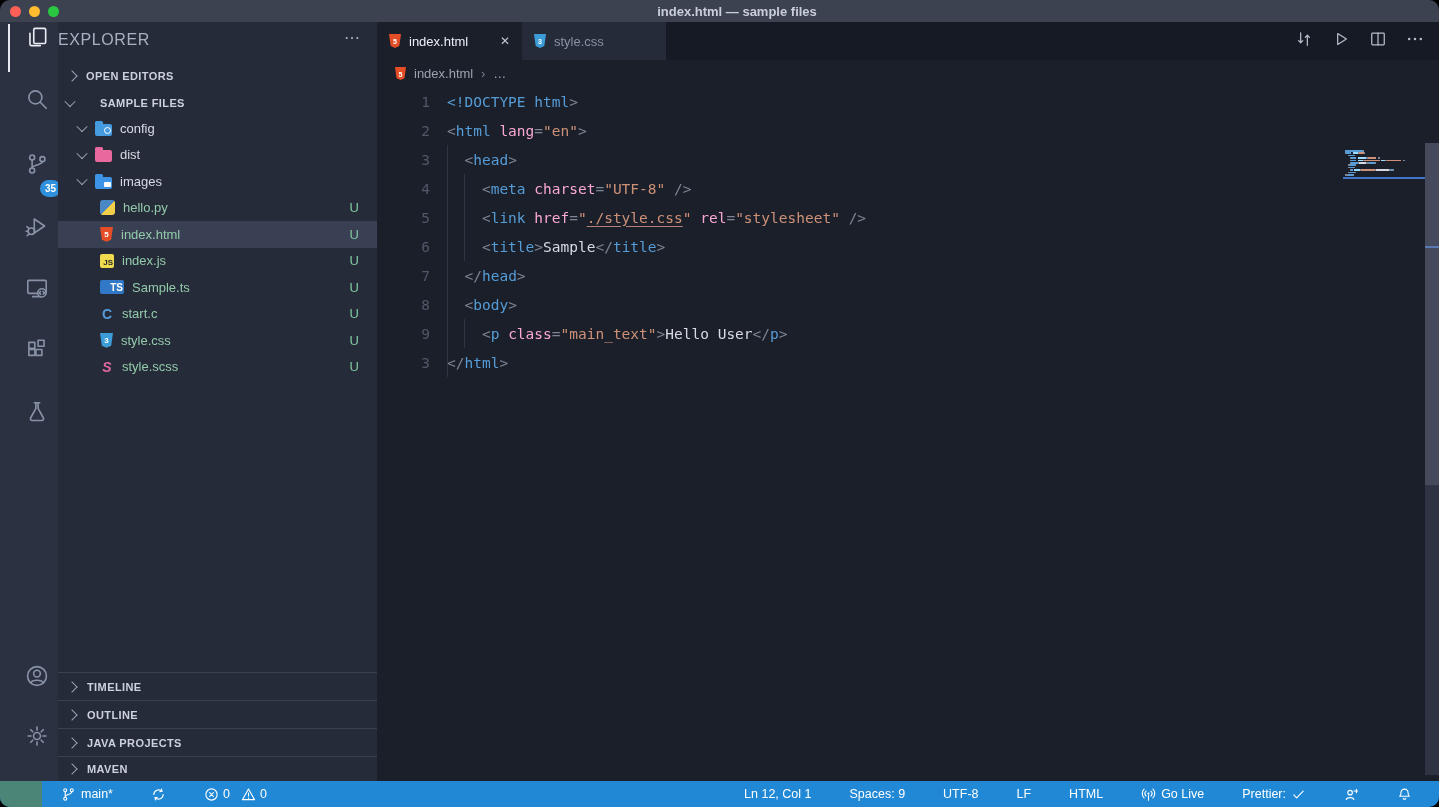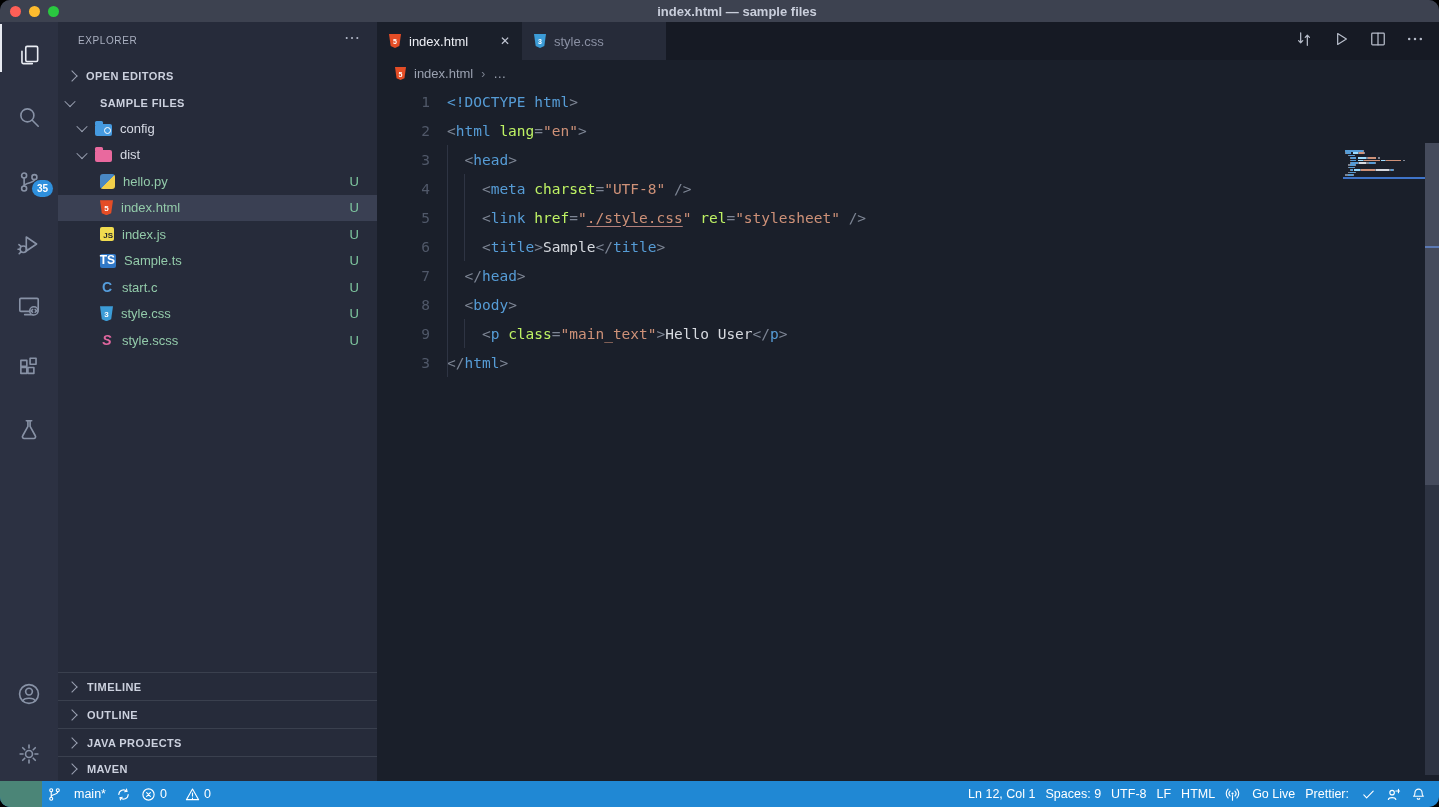--- a/index.html
+++ b/index.html
@@ -11,29 +11,29 @@
   .lights{position:absolute;left:0;top:0;height:22px;display:flex;align-items:center;gap:8px;padding-left:10px;}
   .light{width:11px;height:11px;border-radius:50%;}
   .light.red{background:#ff5f57}.light.yellow{background:#febc2e}.light.green{background:#2ac840}
   .title-text{font-size:13px;font-weight:600;color:#c9cedb;margin-left:35px;}
 
   
   .main{position:absolute;top:22px;left:0;right:0;bottom:26px;display:flex;}
 
   
   .activitybar{width:58px;background:#2c3142;position:relative;flex:none;}
-  .ab-item{position:absolute;left:0;width:58px;height:48px;display:flex;align-items:flex-end;justify-content:center;color:#8892a6;cursor:pointer;}
+  .ab-item{position:absolute;left:8px;width:58px;height:48px;display:flex;align-items:flex-start;justify-content:center;color:#8892a6;cursor:pointer;}
   .ab-item.active{color:#e8ebf2;box-shadow:inset 2px 0 0 #e8ebf2;}
   .ab-item svg{width:26px;height:26px;}
   .ab-badge{position:absolute;right:5px;bottom:2px;min-width:17px;height:17px;border-radius:9px;background:#2f90dd;color:#fff;font-size:10px;font-weight:700;display:flex;align-items:center;justify-content:center;padding:0 2px;}
 
   
   .sidebar{width:319px;background:#262b3a;position:relative;flex:none;color:#c7ccd9;overflow:hidden;}
   .sb-title{position:absolute;top:0;left:0;right:0;height:36px;display:flex;align-items:center;}
-  .sb-title-label{margin-left:20px;font-size:10px;letter-spacing:.6px;color:#aab0c0;}
+  .sb-title-label{font-size:16px;letter-spacing:.6px;color:#aab0c0;}
   .sb-more{position:absolute;right:16px;top:6px;font-size:16px;color:#aab0c0;letter-spacing:1px;}
   .sb-row{position:absolute;left:0;right:0;height:24px;display:flex;align-items:center;font-size:11px;font-weight:700;letter-spacing:.4px;color:#ccd1de;}
   .chev{display:inline-block;width:7px;height:7px;border-right:1.5px solid #9aa1b2;border-bottom:1.5px solid #9aa1b2;flex:none;}
   .chev.right{transform:rotate(-45deg);}
   .chev.down{transform:rotate(45deg) translate(-1px,-1px);}
   .tree{position:absolute;top:93px;left:0;right:0;}
   .trow{height:26.5px;display:flex;align-items:center;font-size:13px;cursor:pointer;}
   .trow.selected{background:#3a4053;}
   .trow .label{margin-left:8px;color:#d6dae4;}
   .trow.file .label{color:#93cbaa;}
@@ -41,21 +41,21 @@
   .folder-row{padding-left:20px;}
   .file-row{padding-left:42px;}
   .folder-row .chev{margin-right:9px;}
   
   .fi{flex:none;display:flex;align-items:center;justify-content:center;font-family:"Liberation Sans",sans-serif;}
   .fi.shield{width:13px;height:15px;clip-path:polygon(0 0,100% 0,86% 86%,50% 100%,14% 86%);color:#fff;font-size:8px;font-weight:700;padding-top:1px;box-sizing:border-box;}
   .fi-html{background:#e44d26;}
   .fi-css{background:#3c9cd7;}
   .fi-python{width:15px;height:15px;border-radius:3px;background:linear-gradient(135deg,#4988c4 50%,#f2cf4a 50%);}
   .fi-js{width:14px;height:14px;background:#f0db4f;color:#23272e;font-size:8px;font-weight:700;border-radius:2px;align-items:flex-end;justify-content:flex-end;padding:1px;box-sizing:border-box;}
-  .fi-ts{width:16px;height:14px;background:#3178c6;color:#fff;font-size:12px;font-weight:700;border-radius:2px;align-items:flex-end;justify-content:flex-end;padding:1px;box-sizing:border-box;}
+  .fi-ts{width:24px;height:14px;background:#3178c6;color:#fff;font-size:10px;font-weight:700;border-radius:2px;align-items:flex-end;justify-content:flex-end;padding:1px;box-sizing:border-box;}
   .fi-c{width:14px;height:15px;color:#559ddc;font-size:14px;font-weight:700;}
   .fi-scss{width:14px;height:15px;color:#e0679f;font-size:14px;font-weight:700;font-style:italic;}
   .fi.folder{width:17px;height:12px;border-radius:2px;position:relative;margin-top:3px;}
   .fi.folder::before{content:"";position:absolute;top:-3px;left:0;width:8px;height:4px;border-radius:1.5px 1.5px 0 0;background:inherit;}
   .fi-folder-config{background:#459ae0;}
   .fi-folder-dist{background:#e9699e;}
   .fi-folder-images{background:#3d94e6;}
   .fbadge-gear{position:absolute;right:1.5px;bottom:1.5px;width:5px;height:5px;border:1.4px solid #fff;border-radius:50%;}
   .fbadge-img{position:absolute;right:1.5px;bottom:1.5px;width:7px;height:5.5px;background:#fff;border-radius:1px;}
   .sb-bottom{position:absolute;left:0;right:0;bottom:0;}
@@ -75,21 +75,21 @@
   .ed-actions svg{width:20px;height:20px;cursor:pointer;}
   .breadcrumbs{position:absolute;top:38px;left:0;right:0;height:27px;display:flex;align-items:center;padding-left:18px;gap:8px;font-size:13px;color:#9aa1b0;}
   .breadcrumbs .fi.shield{width:11px;height:13px;font-size:7px;}
   .bc-sep{color:#7b8290;font-size:12px;}
 
   .code{position:absolute;top:65px;left:0;right:0;bottom:0;font-family:"DejaVu Sans Mono","Liberation Mono",monospace;font-size:14.5px;}
   .code-row{height:29px;display:flex;align-items:center;position:relative;}
   .gutter{width:53px;text-align:right;color:#505869;flex:none;}
   .gutter.curnum{color:#7d8499;}
   .ctext{margin-left:17px;white-space:pre;}
-  .s-punct{color:#7d8594}.s-tag{color:#569cd6}.s-attr{color:#bef264}.s-str{color:#ce9178}
+  .s-punct{color:#7d8594}.s-tag{color:#569cd6}.s-attr{color:#f9a8d4}.s-str{color:#ce9178}
   .s-text{color:#d7dae0}.s-plain{color:#d4d7de}
   .s-link{color:#ce9178;text-decoration:underline;text-underline-offset:3px;text-decoration-color:#b3807b;}
   .curline-box{position:absolute;left:68px;right:102px;top:0;bottom:0;border-top:1px solid #333948;border-bottom:1px solid #333948;pointer-events:none;}
   .cursor{position:absolute;left:69px;top:2px;width:1.5px;height:25px;background:#bcc3d0;}
   .guide{position:absolute;width:1px;background:#2e3443;pointer-events:none;}
 
   
   .minimap{position:absolute;left:966px;top:63px;width:82px;height:45px;}
   .mm-row{position:absolute;left:2px;height:1.7px;display:flex;}
   .mm-seg{display:inline-block;height:100%;}
@@ -97,21 +97,21 @@
   .ms-attr{background:#9cdcfe}.ms-str{background:#ce9178}.ms-text{background:#d7dae0}.ms-link{background:#ce9178}
   .mm-curline{position:absolute;left:0;width:82px;height:2.2px;}
   .scrollbar{position:absolute;left:1048px;top:0;bottom:0;width:14px;}
   .sb-slider{position:absolute;left:0;width:14px;top:56px;height:342px;background:#454b5c;}
   .sb-slider2{position:absolute;left:0;width:14px;top:398px;height:290px;background:#2e3443;}
   .ovr-cursor{position:absolute;left:0;width:14px;top:159px;height:2px;background:#5b79b4;}
 
   
   .statusbar{position:absolute;left:0;right:0;bottom:0;height:26px;background:#2088d4;display:flex;align-items:center;color:#fff;font-size:12.5px;}
   .remote{width:42px;height:26px;display:flex;align-items:center;justify-content:center;flex:none;cursor:pointer;}
-  .sbi{display:flex;align-items:center;gap:12px;padding:0 5px;height:26px;cursor:pointer;white-space:nowrap;}
+  .sbi{display:flex;align-items:center;gap:5px;padding:0 19px;height:26px;cursor:pointer;white-space:nowrap;}
   .sbi svg{width:15px;height:15px;}
   .sb-left{display:flex;align-items:center;}
   .sb-right{display:flex;align-items:center;margin-left:auto;padding-right:8px;}
   .sbi .part{display:flex;align-items:center;gap:4px;margin-right:6px;}
   .sbi .part:last-child{margin-right:0;}
 </style>
 </head>
 <body>
 
 <div class="window">
@@ -210,20 +210,27 @@
             <span class="chev down"></span>
             <span class="fi fi-folder-config folder">
               <span class="fbadge-gear"></span>
             </span>
             <span class="label">config</span>
           </div>
           <div class="trow folder-row">
             <span class="chev down"></span>
             <span class="fi fi-folder-dist folder"></span>
             <span class="label">dist</span>
+          </div>
+          <div class="trow folder-row">
+            <span class="chev down"></span>
+            <span class="fi fi-folder-images folder">
+              <span class="fbadge-img"></span>
+            </span>
+            <span class="label">images</span>
           </div>
           <div class="trow file file-row">
             <span class="fi fi-python"></span>
             <span class="label">hello.py</span>
             <span class="ubadge">U</span>
           </div>
           <div class="trow file file-row selected">
             <span class="fi fi-html shield">5</span>
             <span class="label">index.html</span>
             <span class="ubadge">U</span>

